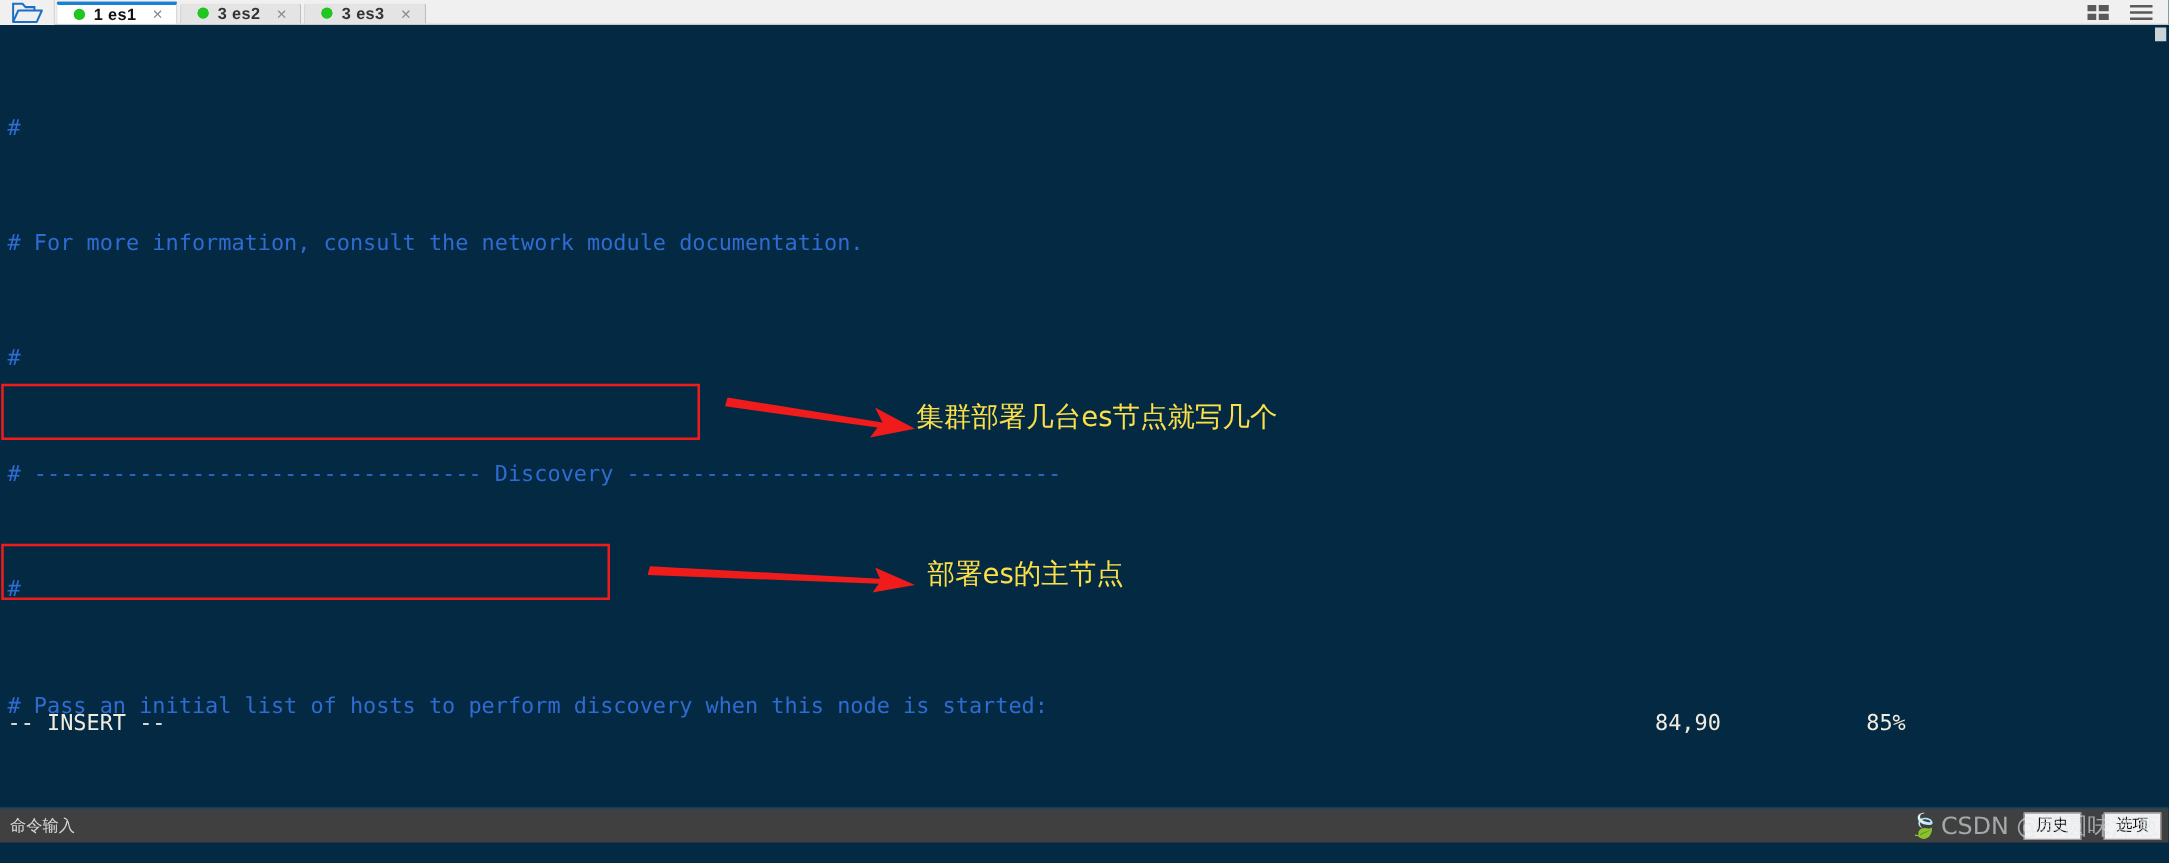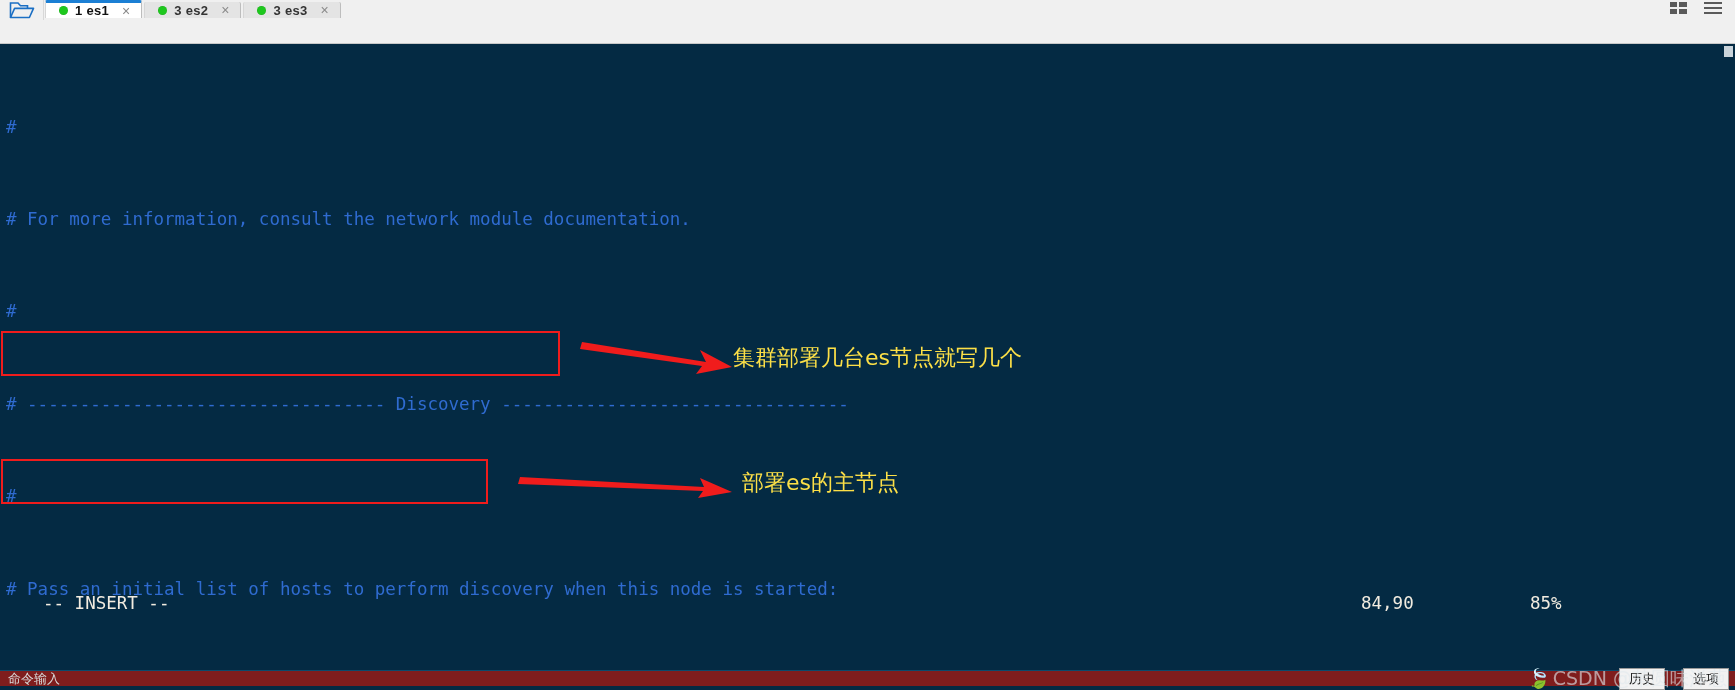--- a/index.html
+++ b/index.html
@@ -4,23 +4,23 @@
 <style>
   * { margin:0; padding:0; box-sizing:border-box; }
   html,body { width:1735px; height:690px; overflow:hidden; }
   body {
     font-family:"Liberation Sans", sans-serif;
     background:#042a43;
   }
 
   
   .tabbar{
-    height:44px; background:#f0f0f0;
+    height:20px; background:#f0f0f0;
     border-bottom:1px solid #c8c8c8;
-    display:flex; align-items:flex-start; position:relative;
+    display:flex; align-items:center; position:relative;
   }
   .folder-btn{
     width:44px; display:flex; align-items:center; justify-content:center;
     border-right:1px solid #d8d8d8; background:#f0f0f0;
   }
   .folder-btn svg{ display:block; }
   .tabs{ display:flex; align-items:stretch; }
   .tab{
     display:flex; align-items:center; gap:7px;
     padding:0 11px 0 13px;
@@ -69,40 +69,40 @@
     letter-spacing:0px;
   }
   .ln{ height:30.8px; }
   .c-comment{ color:#2f6bd0; }
 
   
   .statusline{
     position:absolute; left:6px; right:0; top:549px;
     font-family:"DejaVu Sans Mono","Liberation Mono",monospace;
     font-size:17.5px; color:#f2ece0;
-    display:flex; align-items:center;margin-left:37px;
+    display:flex; align-items:center;
   }
   .st-pos{ position:absolute; left:1318px; }
   .st-pct{ position:absolute; left:1487px; }
 
   
   .anno-box{
     position:absolute; border:2px solid #f01c1c;
     pointer-events:none;
   }
   .anno-text{
     position:absolute; color:#fde047;
     font-family:"DejaVu Sans","Liberation Sans",sans-serif;
     font-size:22px; font-weight:500; white-space:nowrap;
   }
   .arrow{ position:absolute; }
 
   
   .bottombar{
-    height:16px; background:#7f1d1d;
+    height:28px; background:#404040;
     border-top:1px solid #0b4a6b;
     display:flex; align-items:center;
     position:relative;
   }
   .cmd-label{
     color:#d8d8d8; font-size:13px; padding-left:8px;
     font-family:"DejaVu Sans","Liberation Sans",sans-serif;
   }
   .bb-right{
     margin-left:auto; display:flex; align-items:center;

